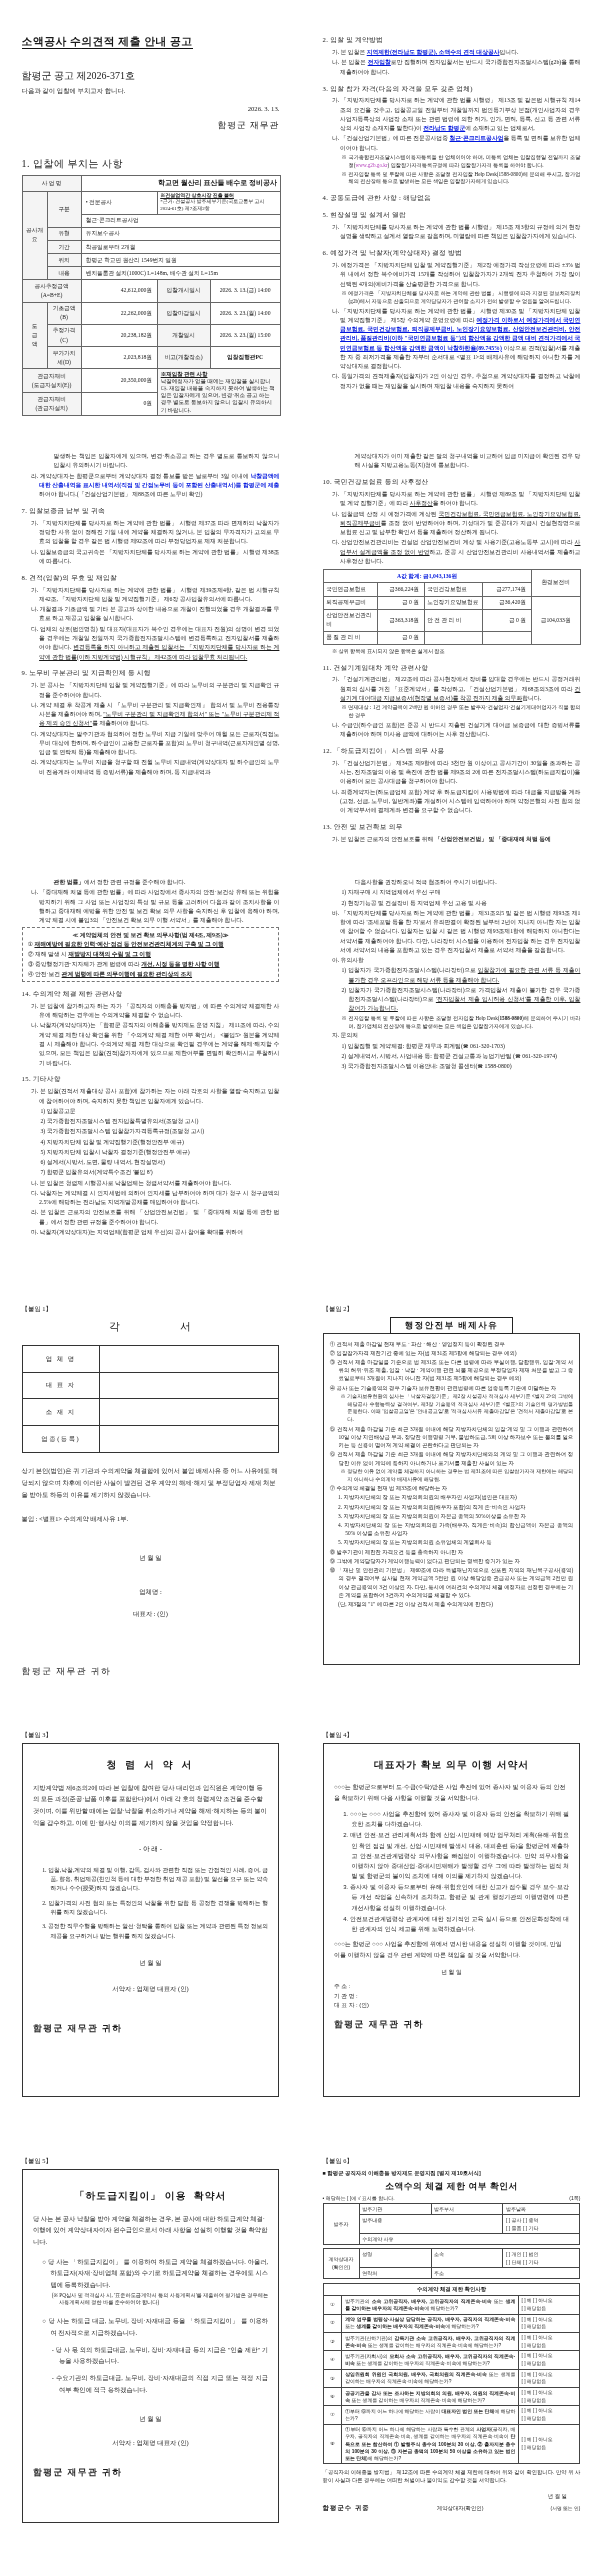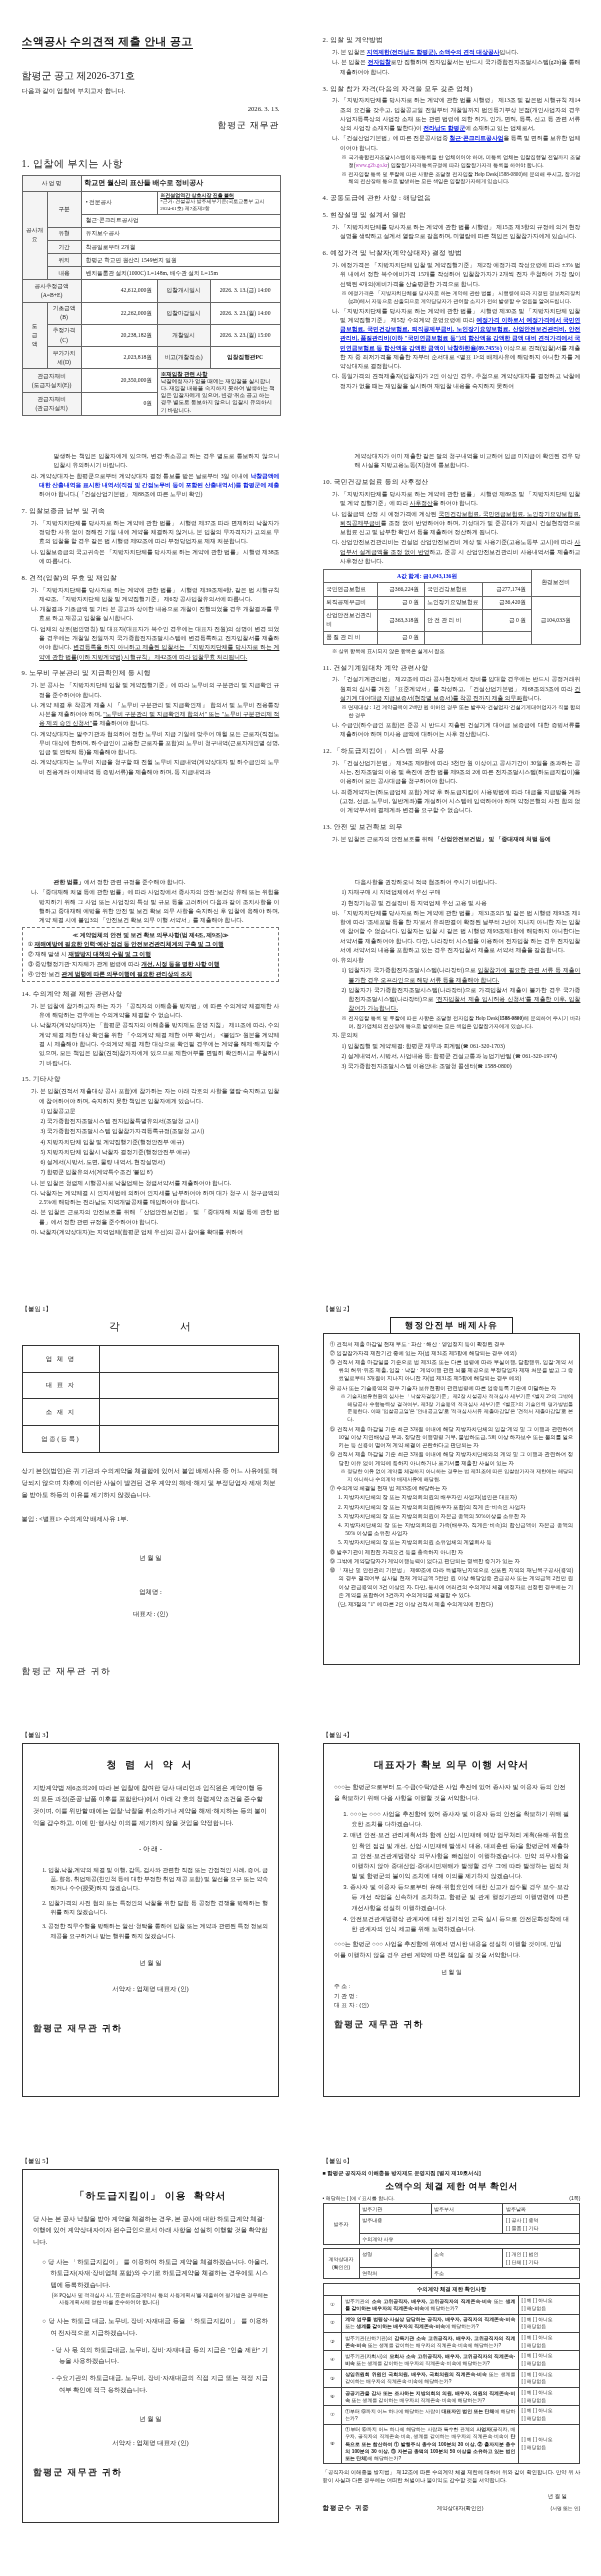--- a/index.html
+++ b/index.html
@@ -35,21 +35,21 @@
   .date-r{text-align:right;font-size:6.7px;margin-top:8.2px}
   .signer{text-align:right;font-size:8.8px;letter-spacing:1px;margin-top:3px}
   .sec1{font-size:10px;margin:24px 0 3.1px;letter-spacing:0.5px}
   .t1{width:100%;border-collapse:collapse;table-layout:fixed;border-top:1.3px solid #222;border-bottom:1.3px solid #222}
   .t1 td{border:0.5px solid #666;padding:1.5px 2.6px;font-size:5.7px;vertical-align:middle;overflow:hidden}
   .t1 .lbl{background:#f4f4f4;text-align:center;white-space:pre-line}
   .t1 .amt{text-align:right;padding-right:4.6px}
   .t1 .vv{text-align:left;padding-left:4.1px}
   .t1 .smcell{font-size:5px;line-height:1.35;padding:1px 2.6px}
   .t1 .rebid{font-size:5.5px;line-height:1.3;background:#f7f7f7;vertical-align:top;padding:1.5px 3.1px}
-  .t1 .bigv{font-size:7px;font-weight:700;text-align:left}
+  .t1 .bigv{font-size:7px;font-weight:700;text-align:right}
   
   .tag{font-size:6.4px;margin-bottom:3.1px}
   .frame{border:0.8px solid #333;padding:8.2px 10.3px;min-height:354px;box-sizing:border-box}
   .formtitle{font-size:10.8px;text-align:center;letter-spacing:1px;margin:4.1px 0 9.3px;white-space:pre;font-weight:400}
   .formtitle.bld{font-weight:700;font-family:"Liberation Sans",sans-serif;font-size:9.8px}
   .fbody{font-size:6.3px;line-height:1.85}
   .t7{width:100%;border-collapse:collapse;border:1px solid #111;margin:4.1px 0 12.4px}
   .t7 td{border:0.5px solid #333;height:21.6px;padding:2.1px 5.2px;font-size:6.4px}
   .t7 .lb{width:66px;text-align:center;letter-spacing:1.5px}
   .sigline{text-align:center;margin-top:13.4px;font-size:6.4px}

